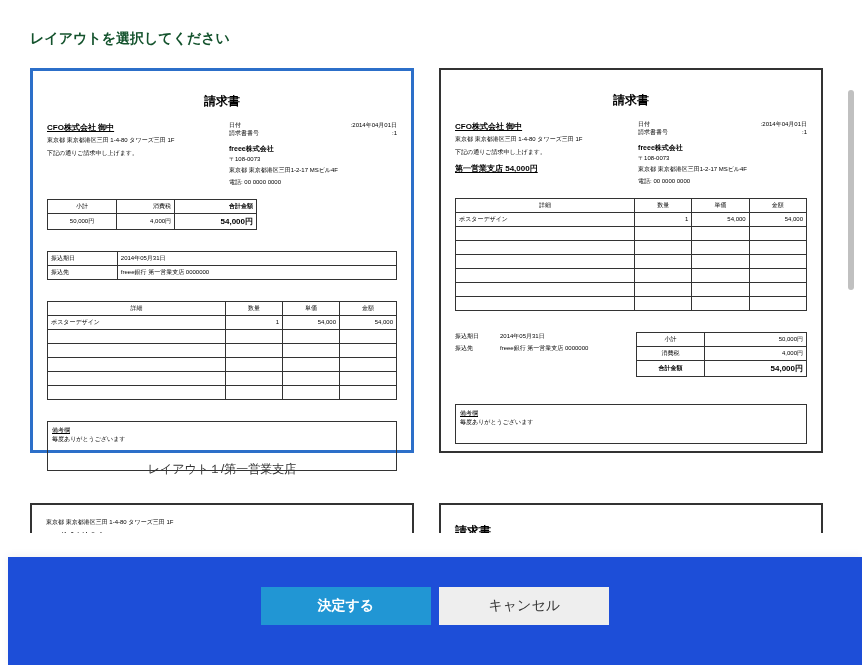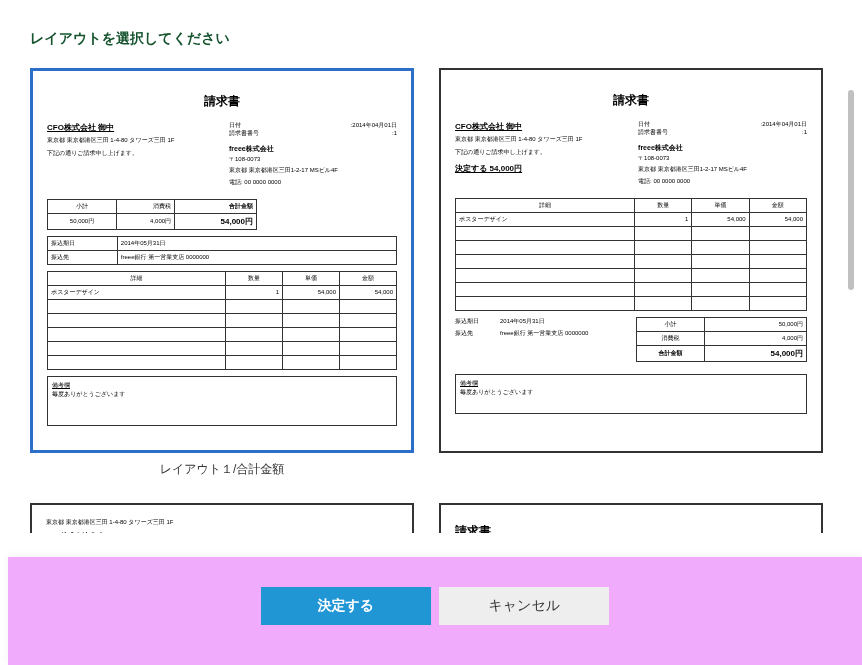--- a/index.html
+++ b/index.html
@@ -18,38 +18,38 @@
 .doc-left { width: 48%; }
 .doc-right { width: 48%; }
 .client-name { font-weight: bold; font-size: 8px; text-decoration: underline; margin-bottom: 4px; }
 .addr { font-size: 6px; line-height: 1.3; margin-bottom: 4px; }
 .msg { font-size: 6px; margin-bottom: 6px; }
 .meta-row { display: flex; font-size: 6px; line-height: 1.3; }
 .meta-row span:first-child { width: 45px; }
 .meta-row span:nth-child(2) { flex: 1; text-align: right; }
 .company { font-weight: bold; font-size: 7px; margin-top: 6px; margin-bottom: 2px; }
 .total-line { font-weight: bold; text-decoration: underline; font-size: 8px; margin: 6px 0; }
-table { width: 100%; border-collapse: collapse; font-size: 6px; margin-bottom: 6px; }
+table { width: 100%; border-collapse: collapse; font-size: 6px; margin-bottom: 21px; }
 table td, table th { border: 1px solid #333; padding: 2px 3px; }
 table th { font-weight: normal; text-align: center; }
 .summary-table { width: 60%; }
 .summary-table td:first-child { text-align: center; width: 33%; }
 .summary-table td { text-align: right; }
 .summary-table td:last-child { font-weight: bold; }
 .info-table td:first-child { width: 20%; }
 .detail-table th:first-child { width: 50%; }
 .detail-table td:not(:first-child) { text-align: right; width: 16%; }
 .detail-table tr { height: 14px; }
 .detail-table td { height: 14px; }
 .totals-right { float: right; width: 45%; margin-top: 2px; }
 .totals-right td:first-child { text-align: center; width: 40%; }
 .totals-right td:last-child { text-align: right; }
 .note-box { border: 1px solid #333; padding: 4px; font-size: 6px; margin-top: 6px; clear: both; height: 40px; }
 .note-box.tall { height: 50px; }
-.footer { position: absolute; bottom: 0; left: 0; right: 0; padding: 30px 0 40px; background: #f0abfc; text-align: center; box-shadow: 0 -2px 8px rgba(0,0,0,0.05); margin-left: 8px; }
+.footer { position: absolute; bottom: 0; left: 0; right: 0; padding: 30px 0 40px; background: #1d4ed8; text-align: center; box-shadow: 0 -2px 8px rgba(0,0,0,0.05); margin-left: 8px; }
 .btn { display: inline-block; padding: 10px 0; width: 170px; font-size: 14px; border: none; cursor: pointer; margin: 0 2px; }
 .btn-primary { background: #2196d4; color: #fff; font-weight: bold; }
 .btn-cancel { background: #eee; color: #333; }
 .partial { height: 30px; overflow: hidden; }
 .partial .preview { height: auto; border-bottom: none; }
 .bank-row { display: flex; font-size: 6px; margin-bottom: 3px; }
 .bank-row span:first-child { width: 45px; }
 </style>
 </head>
 <body>
@@ -159,33 +159,33 @@
                 <td></td>
                 <td></td>
               </tr>
         </tbody>
           </table>
         <div class="note-box tall">
           <div style="text-decoration:underline">備考欄</div>
           <div>毎度ありがとうございます</div>
         </div>
       </div>
-      <div class="layout-label">レイアウト１/合計金額</div>
+      <div class="layout-label">レイアウト１/第一営業支店</div>
     </div>
 
     <div class="layout-option">
       <div class="preview">
         <div class="doc-title">請求書</div>
         <div class="doc-header">
           <div class="doc-left">
             <div class="client-name">CFO株式会社 御中</div>
             <div class="addr">東京都 東京都港区三田 1-4-80
 タワーズ三田 1F</div>
             <div class="msg">下記の通りご請求申し上げます。</div>
-            <div class="total-line">決定する 54,000円</div>
+            <div class="total-line">第一営業支店 54,000円</div>
           </div>
           <div class="doc-right">
             <div class="meta-row">
                 <span>日付</span>
                 <span>:</span>
                 <span>2014年04月01日</span>
               </div>
             <div class="meta-row">
                 <span>請求書番号</span>
                 <span>:</span>

